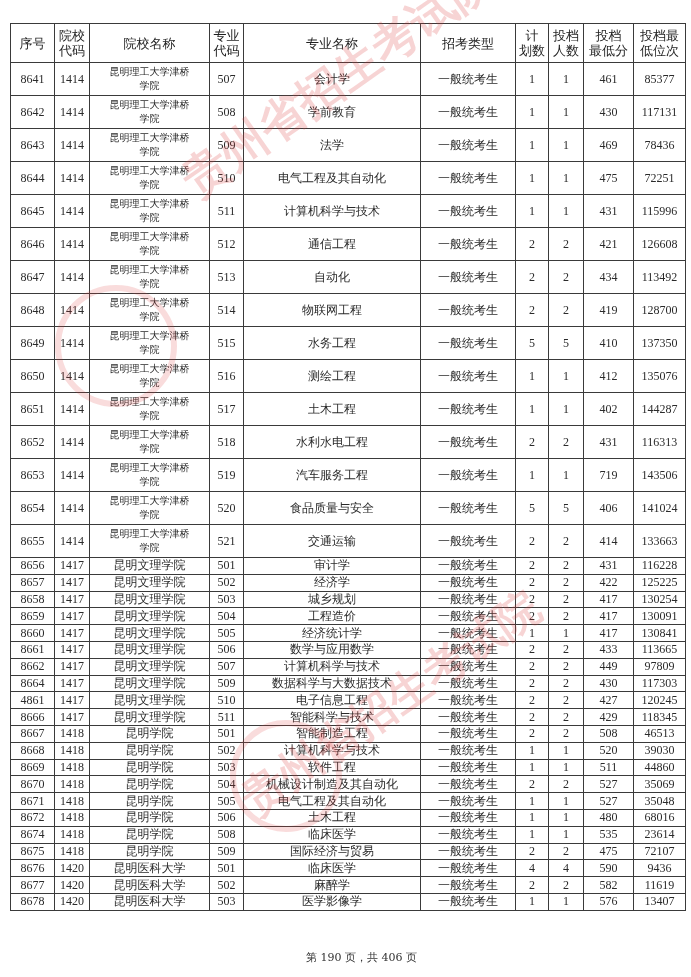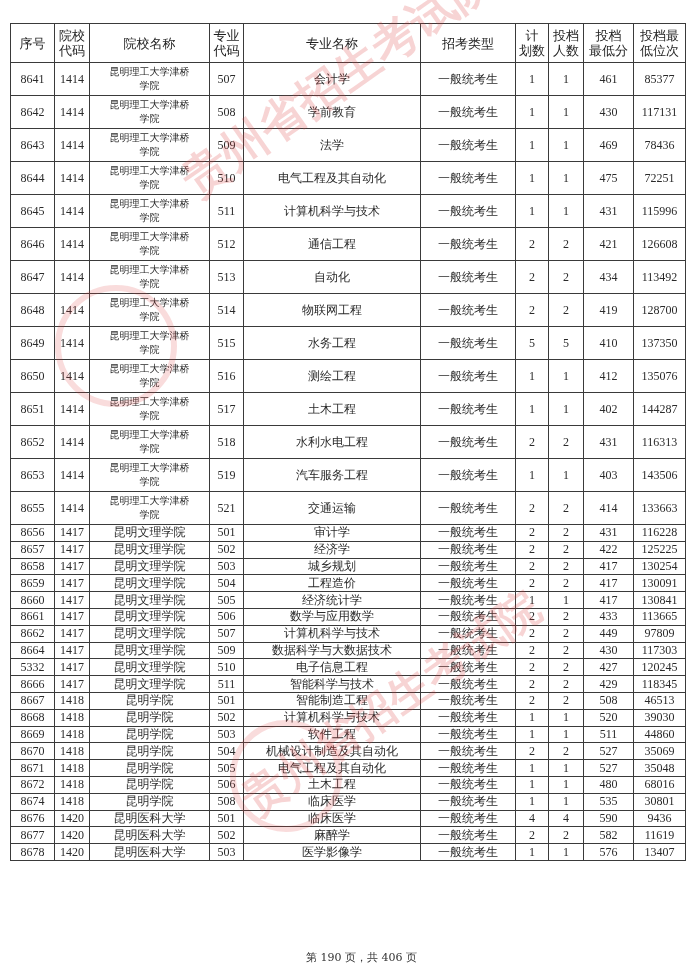--- a/index.html
+++ b/index.html
@@ -264,22 +264,37 @@
           <td class="num">1414</td>
           <td class="school wrap">
             <span>昆明理工大学津桥</span>
             <span>学院</span>
           </td>
           <td class="num">519</td>
           <td>汽车服务工程</td>
           <td>一般统考生</td>
           <td class="num">1</td>
           <td class="num">1</td>
-          <td class="num">403</td>
+          <td class="num">719</td>
           <td class="num">143506</td>
+        </tr>
+        <tr class="tall">
+          <td class="num">8654</td>
+          <td class="num">1414</td>
+          <td class="school wrap">
+            <span>昆明理工大学津桥</span>
+            <span>学院</span>
+          </td>
+          <td class="num">520</td>
+          <td>食品质量与安全</td>
+          <td>一般统考生</td>
+          <td class="num">5</td>
+          <td class="num">5</td>
+          <td class="num">406</td>
+          <td class="num">141024</td>
         </tr>
         <tr class="tall">
           <td class="num">8655</td>
           <td class="num">1414</td>
           <td class="school wrap">
             <span>昆明理工大学津桥</span>
             <span>学院</span>
           </td>
           <td class="num">521</td>
           <td>交通运输</td>
@@ -379,21 +394,21 @@
           <td class="school">昆明文理学院</td>
           <td class="num">509</td>
           <td>数据科学与大数据技术</td>
           <td>一般统考生</td>
           <td class="num">2</td>
           <td class="num">2</td>
           <td class="num">430</td>
           <td class="num">117303</td>
         </tr>
         <tr class="short">
-          <td class="num">5332</td>
+          <td class="num">4861</td>
           <td class="num">1417</td>
           <td class="school">昆明文理学院</td>
           <td class="num">510</td>
           <td>电子信息工程</td>
           <td>一般统考生</td>
           <td class="num">2</td>
           <td class="num">2</td>
           <td class="num">427</td>
           <td class="num">120245</td>
         </tr>
@@ -484,21 +499,33 @@
         <tr class="short">
           <td class="num">8674</td>
           <td class="num">1418</td>
           <td class="school">昆明学院</td>
           <td class="num">508</td>
           <td>临床医学</td>
           <td>一般统考生</td>
           <td class="num">1</td>
           <td class="num">1</td>
           <td class="num">535</td>
-          <td class="num">30801</td>
+          <td class="num">23614</td>
+        </tr>
+        <tr class="short">
+          <td class="num">8675</td>
+          <td class="num">1418</td>
+          <td class="school">昆明学院</td>
+          <td class="num">509</td>
+          <td>国际经济与贸易</td>
+          <td>一般统考生</td>
+          <td class="num">2</td>
+          <td class="num">2</td>
+          <td class="num">475</td>
+          <td class="num">72107</td>
         </tr>
         <tr class="short">
           <td class="num">8676</td>
           <td class="num">1420</td>
           <td class="school">昆明医科大学</td>
           <td class="num">501</td>
           <td>临床医学</td>
           <td>一般统考生</td>
           <td class="num">4</td>
           <td class="num">4</td>

